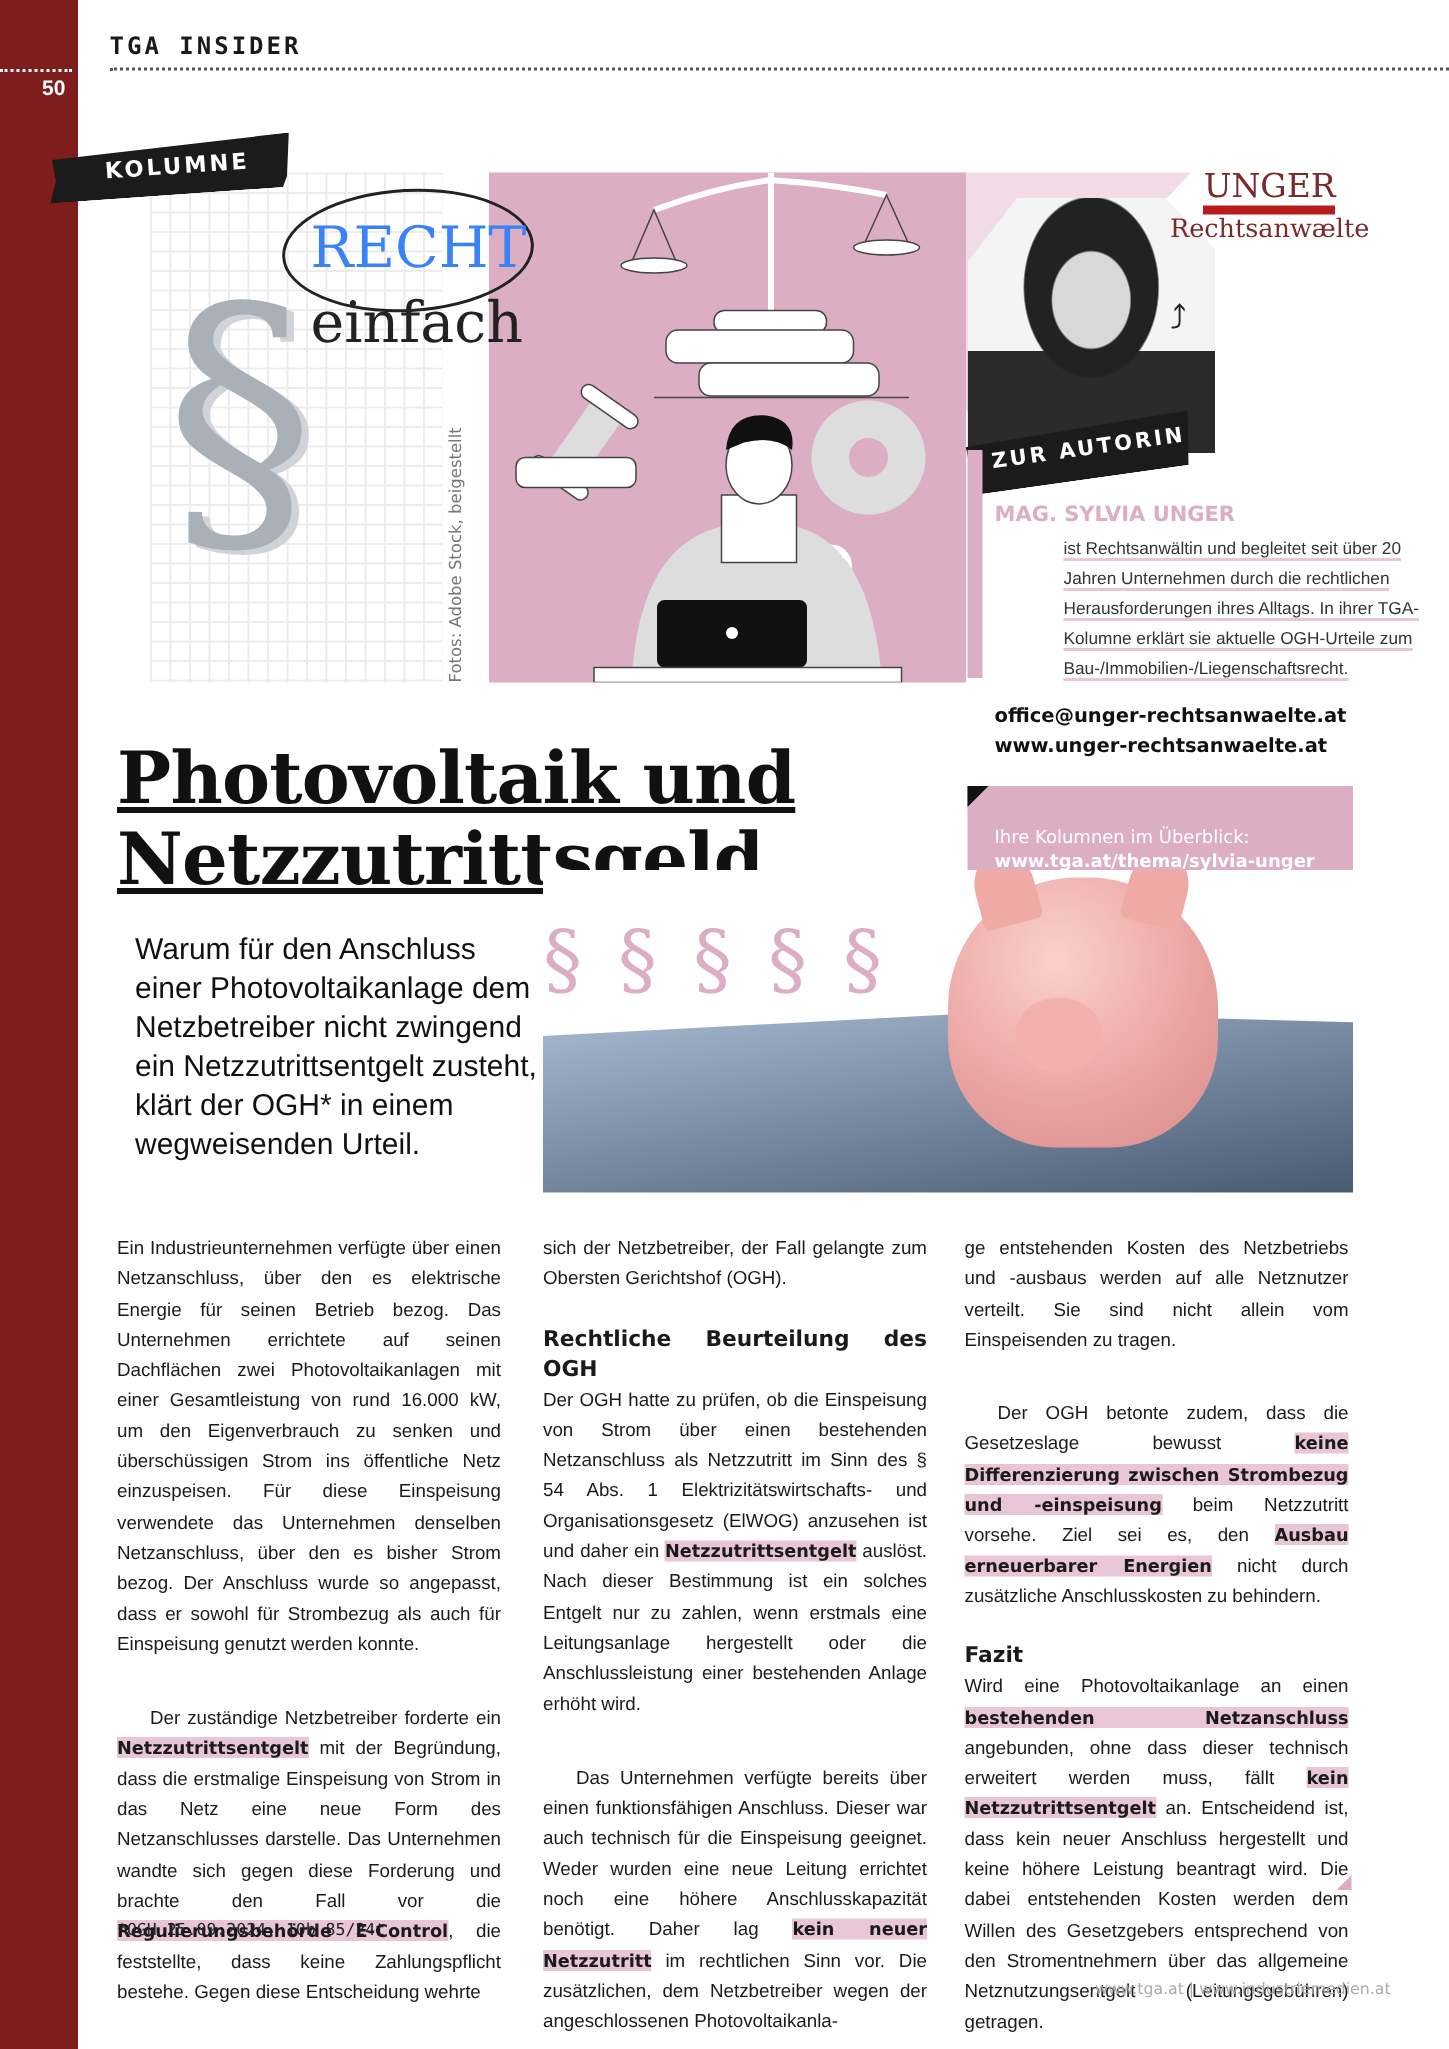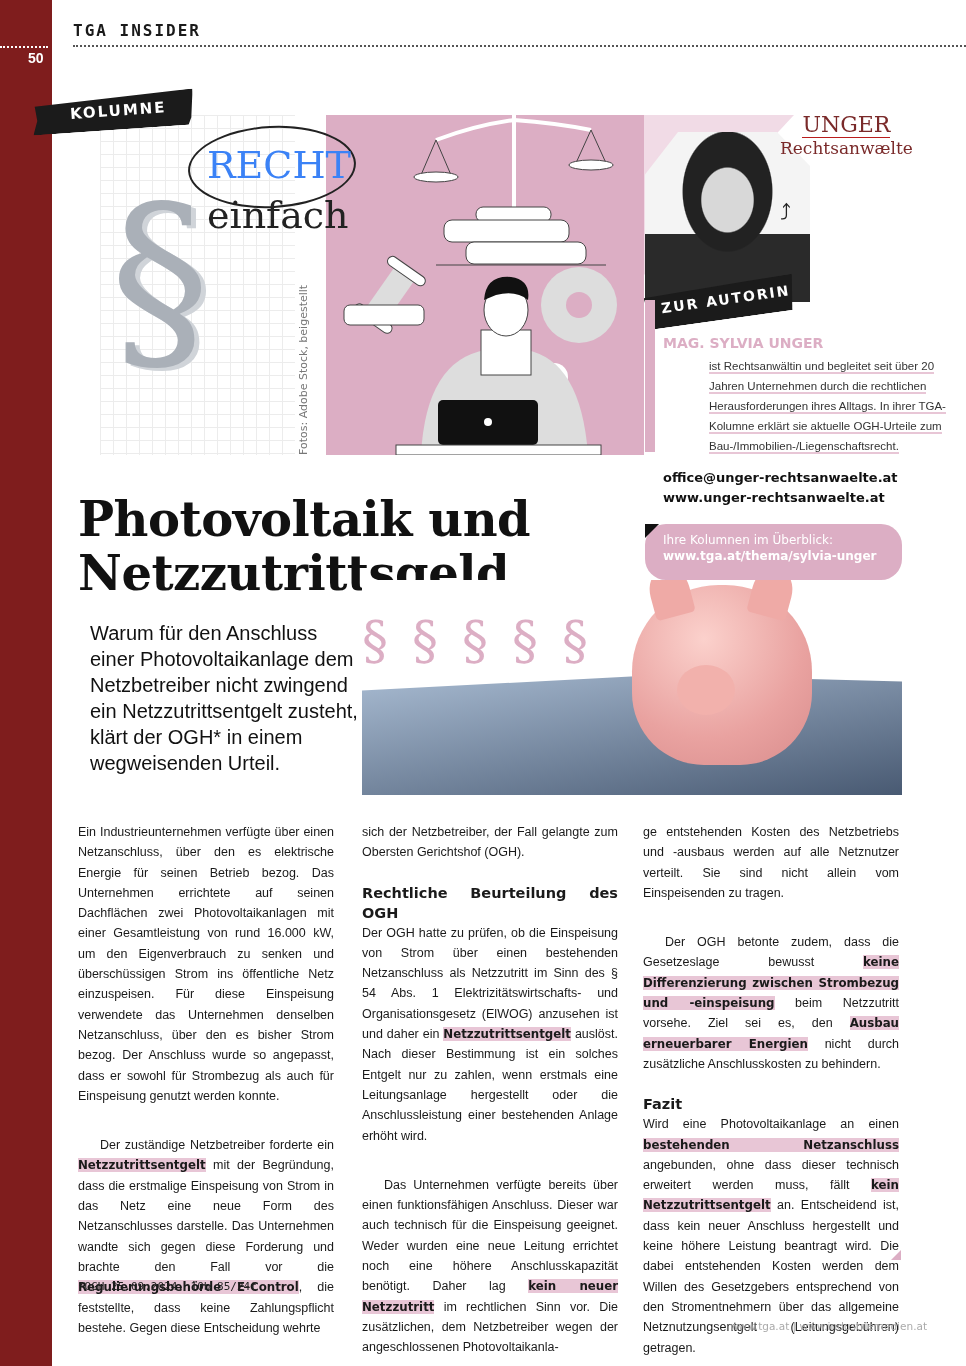--- a/index.html
+++ b/index.html
@@ -27,35 +27,35 @@
   .einfach { position: absolute; left: 207px; top: 196px; font: 38px "DejaVu Serif", serif; color: #222; line-height: 1; }
 
   .credit { position: absolute; left: 297px; top: 455px; transform: rotate(-90deg); transform-origin: left top; font: 11px "DejaVu Sans", sans-serif; color: #777; white-space: nowrap; }
 
   .illus { position: absolute; left: 326px; top: 115px; width: 318px; height: 340px; background: #dcaec4; overflow: hidden; }
   .illus-tri { position: absolute; left: 644px; top: 115px; width: 0; height: 0; border-left: 150px solid #f1dbe6; border-bottom: 160px solid transparent; }
 
   .photo { position: absolute; left: 645px; top: 132px; width: 165px; height: 170px; background: radial-gradient(ellipse at 50% 40%, #d8d8d8 0 22%, transparent 23%), radial-gradient(ellipse at 50% 35%, #222 0 38%, transparent 39%), linear-gradient(180deg, #f4f4f4 0 60%, #2a2a2a 60%); clip-path: polygon(0 25%, 20% 0, 80% 0, 100% 20%, 100% 100%, 0 100%); }
 
   .logo { position: absolute; left: 780px; top: 113px; text-align: center; color: #7a2a2a; font-family: "DejaVu Serif", serif; }
-  .logo .l1 { font-size: 22px; border-bottom: 1px solid #b91c1c; display: inline-block; line-height: 1.1; }
+  .logo .l1 { font-size: 22px; border-bottom: 6px solid #b91c1c; display: inline-block; line-height: 1.1; }
   .logo .l2 { font-size: 17px; }
   .arrow { position: absolute; left: 780px; top: 200px; font-size: 22px; color: #222; }
 
   .author-name { position: absolute; left: 663px; top: 335px; font: bold 14px "DejaVu Sans", sans-serif; color: #dcaec4; }
   .author-pink-strip { position: absolute; left: 645px; top: 300px; width: 10px; height: 152px; background: #dcaec4; }
   .author-bio { position: absolute; left: 663px; top: 356px; width: 245px; font: 11.5px "Liberation Sans", sans-serif; color: #333; line-height: 20px; margin-left: 46px; }
   .author-bio span { border-bottom: 2px solid #e8c6d6; }
   .contact { position: absolute; left: 663px; top: 468px; font: bold 13px "DejaVu Sans", sans-serif; line-height: 20px; color: #111; }
 
-  .overview-box { position: absolute; left: 645px; top: 524px; width: 257px; height: 56px; background: #dcaec4; padding: 8px 0 0 18px; color: #fff; font: 12px "DejaVu Sans", sans-serif; line-height: 16px; border-radius: 21px; }
+  .overview-box { position: absolute; left: 645px; top: 524px; width: 257px; height: 56px; background: #dcaec4; padding: 26px 0 0 18px; color: #fff; font: 12px "DejaVu Sans", sans-serif; line-height: 16px; }
   .overview-box b { font-weight: bold; }
   .overview-corner { position: absolute; left: 645px; top: 524px; width: 0; height: 0; border-top: 14px solid #111; border-right: 14px solid transparent; }
 
-  .headline { position: absolute; left: 78px; top: 492px; font: bold 48px "DejaVu Serif", serif; line-height: 54px; color: #111; letter-spacing: -0.5px; }
+  .headline { position: absolute; left: 78px; top: 492px; font: bold 48px "DejaVu Serif", serif; line-height: 54px; color: #111; letter-spacing: -0.5px; text-decoration: underline; }
 
   .lede { position: absolute; left: 78px; top: 620px; width: 270px; font: 20px "Liberation Sans", sans-serif; line-height: 26px; color: #111; margin-left: 12px; }
 
   .pig-img { position: absolute; left: 362px; top: 580px; width: 540px; height: 215px; overflow: hidden; background: #fff; }
   .panel { position: absolute; left: 0; top: 95px; width: 540px; height: 130px; background: linear-gradient(170deg, #9eb3cc 0%, #5c7394 50%, #3a4c66 100%); clip-path: polygon(0 12%, 55% 0, 100% 5%, 100% 100%, 0 100%);
     background-image: linear-gradient(170deg, rgba(158,179,204,.9), rgba(58,76,102,.95)), repeating-linear-gradient(100deg, transparent 0 38px, rgba(255,255,255,.5) 38px 39px); }
   .paras { position: absolute; left: 0; top: 30px; font: 52px "DejaVu Serif", serif; color: #dcaec4; letter-spacing: 24px; }
   .pig { position: absolute; left: 270px; top: 5px; width: 180px; height: 180px; border-radius: 48% 48% 40% 40%; background: radial-gradient(circle at 40% 30%, #fbd1cc, #e9a2a0 60%, #d88c8c); }
   .pig .snout { position: absolute; left: 45px; top: 80px; width: 58px; height: 50px; border-radius: 50%; background: #f2b1ac; }
   .pig .ear { position: absolute; width: 40px; height: 50px; background: #efaaa6; border-radius: 50% 50% 10% 10%; top: -18px; }

